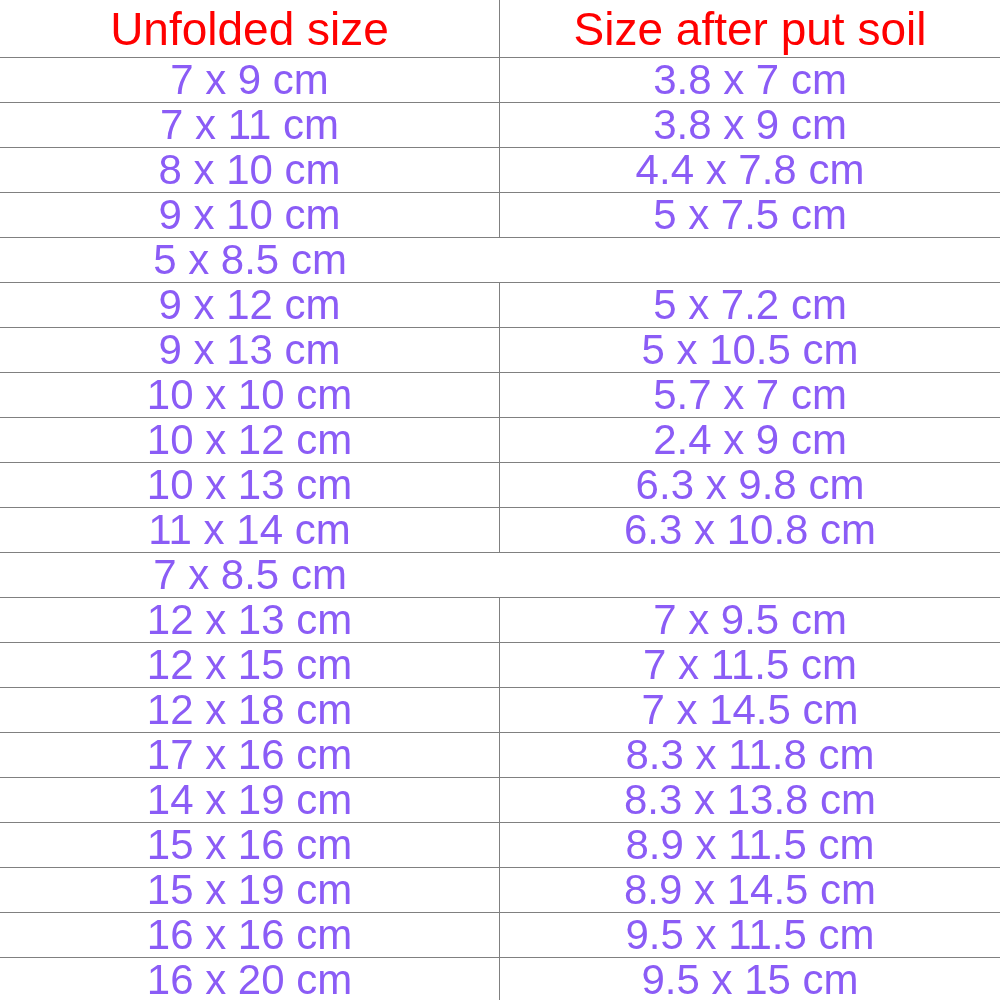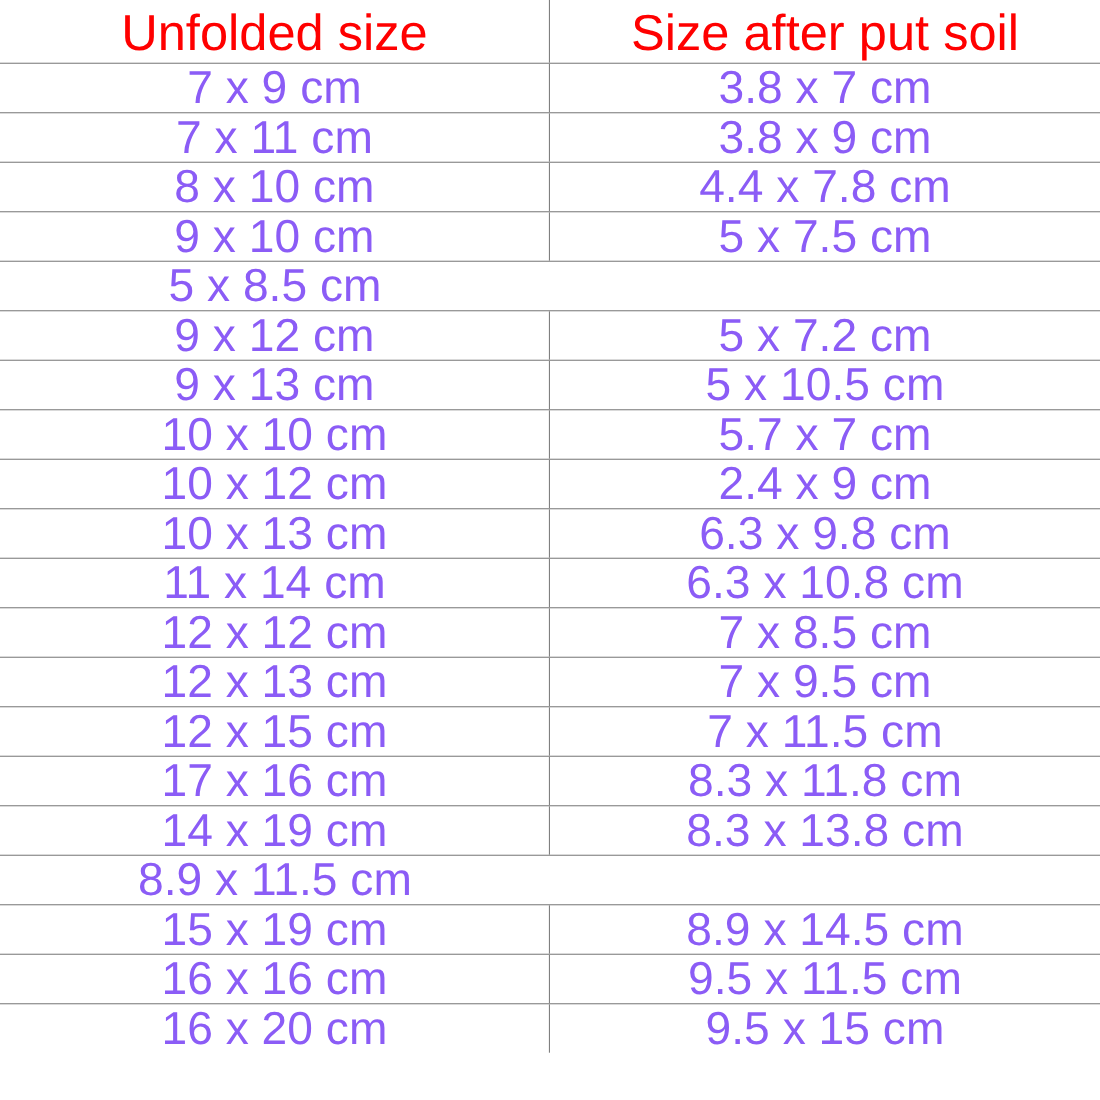--- a/index.html
+++ b/index.html
@@ -109,46 +109,50 @@
     <div class="cell col-left body-cell">10 x 13 cm</div>
     <div class="cell col-right body-cell">6.3 x 9.8 cm</div>
   </div>
 
   <div class="row body-row">
     <div class="cell col-left body-cell">11 x 14 cm</div>
     <div class="cell col-right body-cell">6.3 x 10.8 cm</div>
   </div>
 
   <div class="row body-row">
-    <div class="cell col-left body-cell">12 x 12 cm</div>
     <div class="cell col-right body-cell">7 x 8.5 cm</div>
   </div>
 
   <div class="row body-row">
     <div class="cell col-left body-cell">12 x 13 cm</div>
     <div class="cell col-right body-cell">7 x 9.5 cm</div>
   </div>
 
   <div class="row body-row">
     <div class="cell col-left body-cell">12 x 15 cm</div>
     <div class="cell col-right body-cell">7 x 11.5 cm</div>
   </div>
 
+  <div class="row body-row">
+    <div class="cell col-left body-cell">12 x 18 cm</div>
+    <div class="cell col-right body-cell">7 x 14.5 cm</div>
+  </div>
 
   <div class="row body-row">
     <div class="cell col-left body-cell">17 x 16 cm</div>
     <div class="cell col-right body-cell">8.3 x 11.8 cm</div>
   </div>
 
   <div class="row body-row">
     <div class="cell col-left body-cell">14 x 19 cm</div>
     <div class="cell col-right body-cell">8.3 x 13.8 cm</div>
   </div>
 
   <div class="row body-row">
+    <div class="cell col-left body-cell">15 x 16 cm</div>
     <div class="cell col-right body-cell">8.9 x 11.5 cm</div>
   </div>
 
   <div class="row body-row">
     <div class="cell col-left body-cell">15 x 19 cm</div>
     <div class="cell col-right body-cell">8.9 x 14.5 cm</div>
   </div>
 
   <div class="row body-row">
     <div class="cell col-left body-cell">16 x 16 cm</div>

